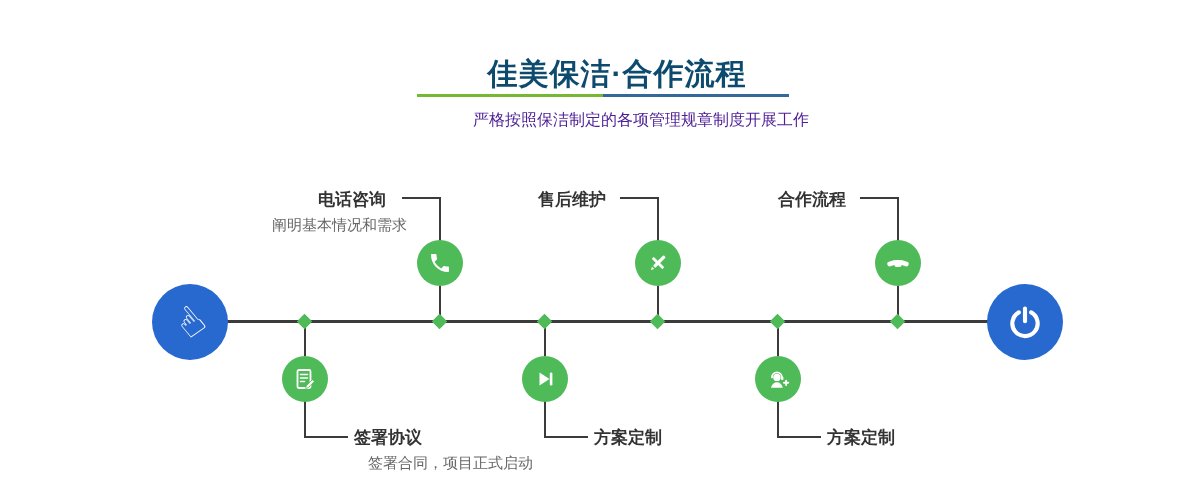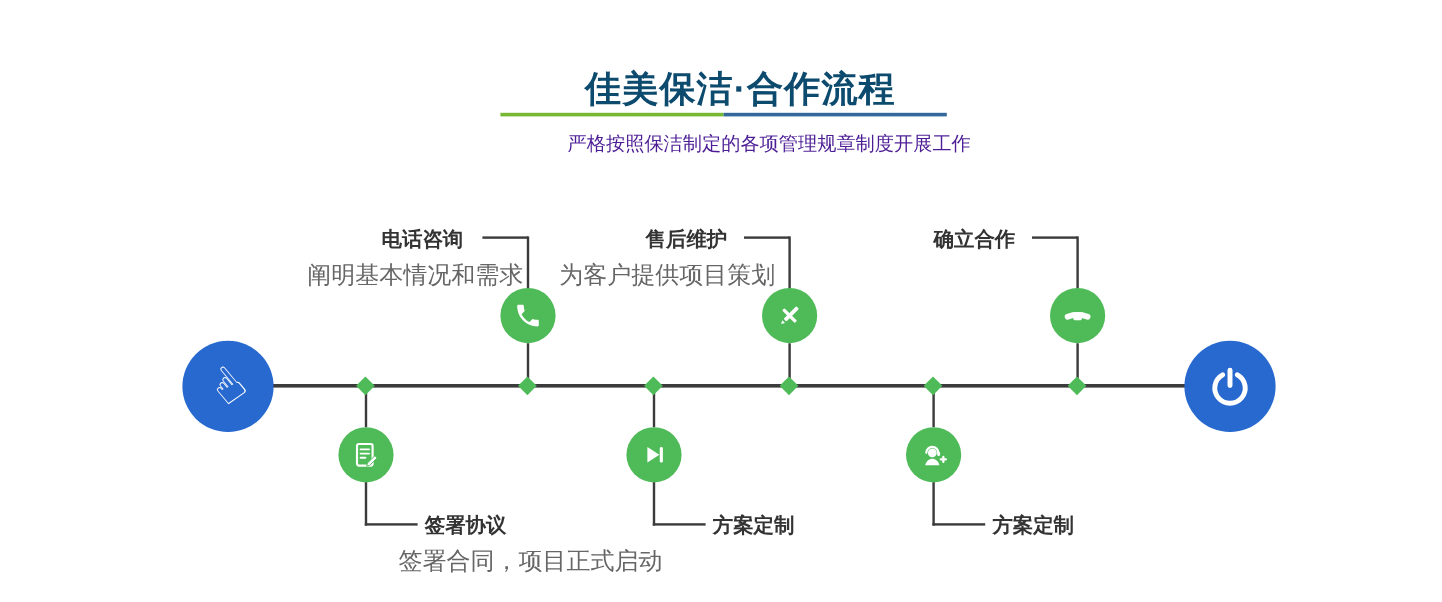--- a/index.html
+++ b/index.html
@@ -19,42 +19,42 @@
   .ep-start{left:152px;top:284px;}
   .ep-end{left:987px;top:284px;}
   .hand{color:#fff;font-size:40px;line-height:1;transform:rotate(-40deg);display:block;
         font-family:"DejaVu Sans",sans-serif;}
   .gcircle{position:absolute;width:46px;height:46px;border-radius:50%;background:#4fba58;
            display:flex;align-items:center;justify-content:center;z-index:3;}
   .diamond{position:absolute;width:11px;height:11px;background:#4fba58;transform:rotate(45deg);z-index:2;}
   .lineH,.lineV{position:absolute;background:#3b3b3b;z-index:1;}
   .lineH{height:2px;} .lineV{width:2px;}
   .step-label{position:absolute;font-size:17px;font-weight:bold;color:#333;white-space:nowrap;z-index:2;}
-  .step-desc{position:absolute;font-size:20px;color:#666;white-space:nowrap;z-index:2;}
+  .step-desc{position:absolute;font-size:15px;color:#666;white-space:nowrap;z-index:2;margin-left:16px;}
   
   .c1{left:417px;top:240px}.c2{left:635px;top:240px}.c3{left:875px;top:240px}
   .c4{left:282px;top:356px}.c5{left:522px;top:356px}.c6{left:755px;top:356px}
   
   .d1{left:434px;top:316px}.d2{left:652px;top:316px}.d3{left:892px;top:316px}
   .d4{left:299px;top:316px}.d5{left:539px;top:316px}.d6{left:772px;top:316px}
   
   .cv1{left:439px;top:286px;height:36px}.cv2{left:657px;top:286px;height:36px}.cv3{left:897px;top:286px;height:36px}
   .cv4{left:304px;top:322px;height:34px}.cv5{left:544px;top:322px;height:34px}.cv6{left:777px;top:322px;height:34px}
   
   .lh1{left:402px;top:197px;width:38px}.lv1{left:439px;top:197px;height:44px}
   .lh2{left:620px;top:197px;width:38px}.lv2{left:657px;top:197px;height:44px}
   .lh3{left:860px;top:197px;width:38px}.lv3{left:897px;top:197px;height:44px}
   .lv4{left:304px;top:401px;height:37px}.lh4{left:304px;top:436px;width:44px}
   .lv5{left:544px;top:401px;height:37px}.lh5{left:544px;top:436px;width:44px}
   .lv6{left:777px;top:401px;height:37px}.lh6{left:777px;top:436px;width:44px}
   
   .lb1{left:318px;top:188px}.lb2{left:538px;top:188px}.lb3{left:778px;top:188px}
   .lb4{left:354px;top:426px}.lb5{left:594px;top:426px}.lb6{left:827px;top:426px}
   .ds1{left:256px;top:216px}.ds2{left:466px;top:216px}.ds3{left:706px;top:216px}
-  .ds4{left:332px;top:454px}.ds5{left:592px;top:454px}.ds6{left:827px;top:454px}
+  .ds4{left:352px;top:454px}.ds5{left:592px;top:454px}.ds6{left:827px;top:454px}
 </style>
 </head>
 <body>
 
 <div class="canvas">
 
   <h1 class="title">佳美保洁·合作流程</h1>
 
   <div class="divider">
     <span class="seg seg-green"></span>
@@ -96,34 +96,33 @@
       <g transform="rotate(45 12 12)">
         <rect x="10.4" y="2.5" width="3.2" height="15" rx="1"></rect>
         <path d="M10.4 19l1.6 3 1.6-3z"></path>
       </g>
       <g transform="rotate(-45 12 12)">
         <rect x="10.6" y="4.5" width="2.8" height="15" rx="1"></rect>
       </g>
     </svg>
   </div>
   <div class="step-label lb2">售后维护</div>
-  <div class="step-desc ds2">为客户提供项目策划</div>
 
   <div class="lineH lh3"></div>
   <div class="lineV lv3"></div>
   <div class="lineV cv3"></div>
   <div class="diamond d3"></div>
   <div class="gcircle c3">
     <svg viewBox="0 0 24 24" width="26" height="26" fill="#fff">
       <rect x="2" y="10" width="9" height="4.4" rx="2.2" transform="rotate(-18 6.5 12.2)"></rect>
       <rect x="13" y="10" width="9" height="4.4" rx="2.2" transform="rotate(18 17.5 12.2)"></rect>
       <rect x="8.6" y="9.2" width="6.8" height="6.4" rx="2"></rect>
     </svg>
   </div>
-  <div class="step-label lb3">确立合作</div>
+  <div class="step-label lb3">合作流程</div>
 
   <div class="lineV cv4"></div>
   <div class="diamond d4"></div>
   <div class="lineV lv4"></div>
   <div class="lineH lh4"></div>
   <div class="gcircle c4">
     <svg viewBox="0 0 24 24" width="24" height="24">
       <rect x="4.5" y="3" width="13" height="18" rx="1.5" fill="none" stroke="#fff" stroke-width="1.8"></rect>
       <path d="M7.5 7.5h7M7.5 11h7M7.5 14.5h4" stroke="#fff" stroke-width="1.6" stroke-linecap="round" fill="none"></path>
       <path d="M13.2 18.9l6.2-6.2 1.9 1.9-6.2 6.2-2.5.6z" fill="#fff" stroke="#4fba58" stroke-width="0.8"></path>

